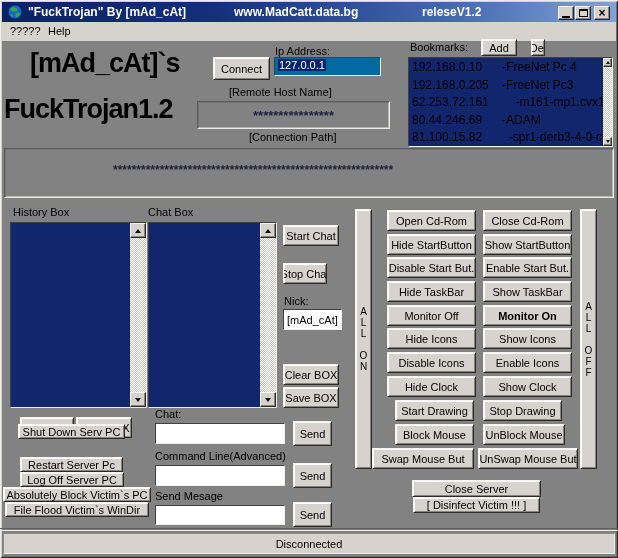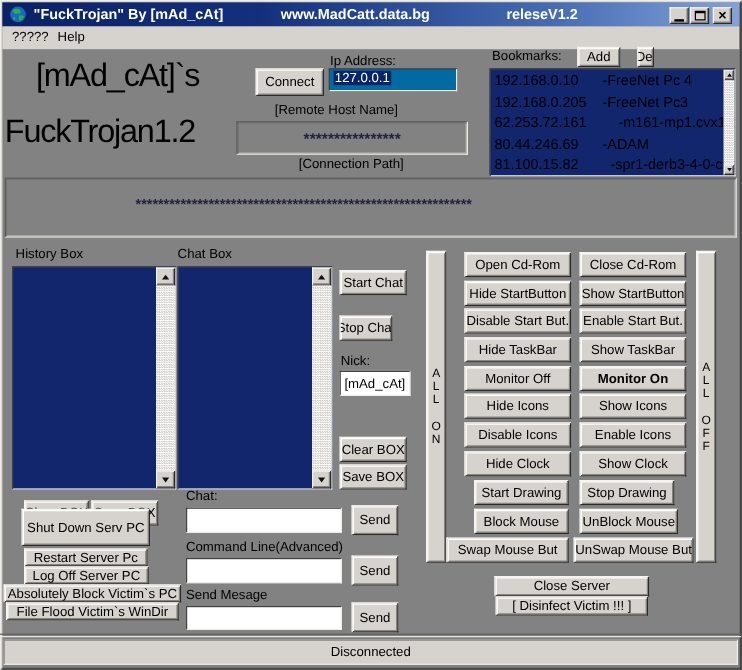--- a/index.html
+++ b/index.html
@@ -24,21 +24,21 @@
     display:flex; align-items:center; justify-content:center;
   }
   .glyph-min { width:8px; height:2px; background:#000; margin-top:7px; }
   .glyph-max { width:9px; height:8px; border:1px solid #000; border-top:2px solid #000; }
   .glyph-x { font-size:12px; font-weight:bold; color:#000; line-height:10px; }
   .menubar {
     left:2px; top:22px; width:614px; height:19px; background:#d6d3ce;
     font-size:11px; color:#000;
   }
   .menubar span { position:absolute; top:3px; }
-  .bigtitle { font-weight:normal; color:#000; font-size:27px; line-height:1; white-space:nowrap; letter-spacing:-1px; }
+  .bigtitle { font-weight:bold; color:#000; font-size:27px; line-height:1; white-space:nowrap; letter-spacing:-1px; }
   .lbl { font-size:11px; color:#000; white-space:nowrap; }
   .btn {
     background:#d6d3ce; color:#000; font-size:11px; white-space:nowrap;
     border:1px solid; border-color:#f6f4f0 #2b2b2b #2b2b2b #f6f4f0;
     box-shadow: inset 1px 1px 0 #fff, inset -1px -1px 0 #87847d;
     display:flex; align-items:center; justify-content:center; overflow:hidden;
     padding:0;
   }
   .sunken {
     border:1px solid; border-color:#404040 #f0eee9 #f0eee9 #404040;
@@ -172,21 +172,21 @@
 
   <button class="abs btn" style="left:283px;top:225px;width:56px;height:21px;">Start Chat</button>
   <button class="abs btn" style="left:283px;top:263px;width:44px;height:21px;">Stop Chat</button>
   <div class="abs lbl" style="left:284px;top:295px;">Nick:</div>
   <input class="abs field" style="left: 283px; top: 309px; width: 59px; height: 21px;" value="[mAd_cAt]">
   <button class="abs btn" style="left:283px;top:364px;width:56px;height:21px;">Clear BOX</button>
   <button class="abs btn" style="left:283px;top:387px;width:56px;height:21px;">Save BOX</button>
 
   <button class="abs btn" style="left:20px;top:417px;width:54px;height:21px;">Clear BOX</button>
   <button class="abs btn" style="left:76px;top:417px;width:56px;height:21px;">Save BOX</button>
-  <button class="abs btn" style="left:18px;top:424px;width:107px;height:31px;">Shut Down Serv PC</button>
+  <button class="abs btn" style="left:18px;top:424px;width:107px;height:15px;">Shut Down Serv PC</button>
   <button class="abs btn" style="left:20px;top:457px;width:103px;height:15px;">Restart Server Pc</button>
   <button class="abs btn" style="left:20px;top:472px;width:104px;height:15px;">Log Off Server PC</button>
   <button class="abs btn" style="left:3px;top:487px;width:148px;height:15px;">Absolutely Block Victim`s PC</button>
   <button class="abs btn" style="left:5px;top:502px;width:144px;height:15px;">File Flood Victim`s WinDir</button>
 
   <div class="abs lbl" style="left:155px;top:408px;">Chat:</div>
   <input class="abs field" style="left: 155px; top: 423px; width: 130px; height: 21px;">
   <button class="abs btn" style="left:293px;top:421px;width:39px;height:25px;">Send</button>
   <div class="abs lbl" style="left:155px;top:450px;">Command Line(Advanced)</div>
   <input class="abs field" style="left: 155px; top: 465px; width: 130px; height: 21px;">

